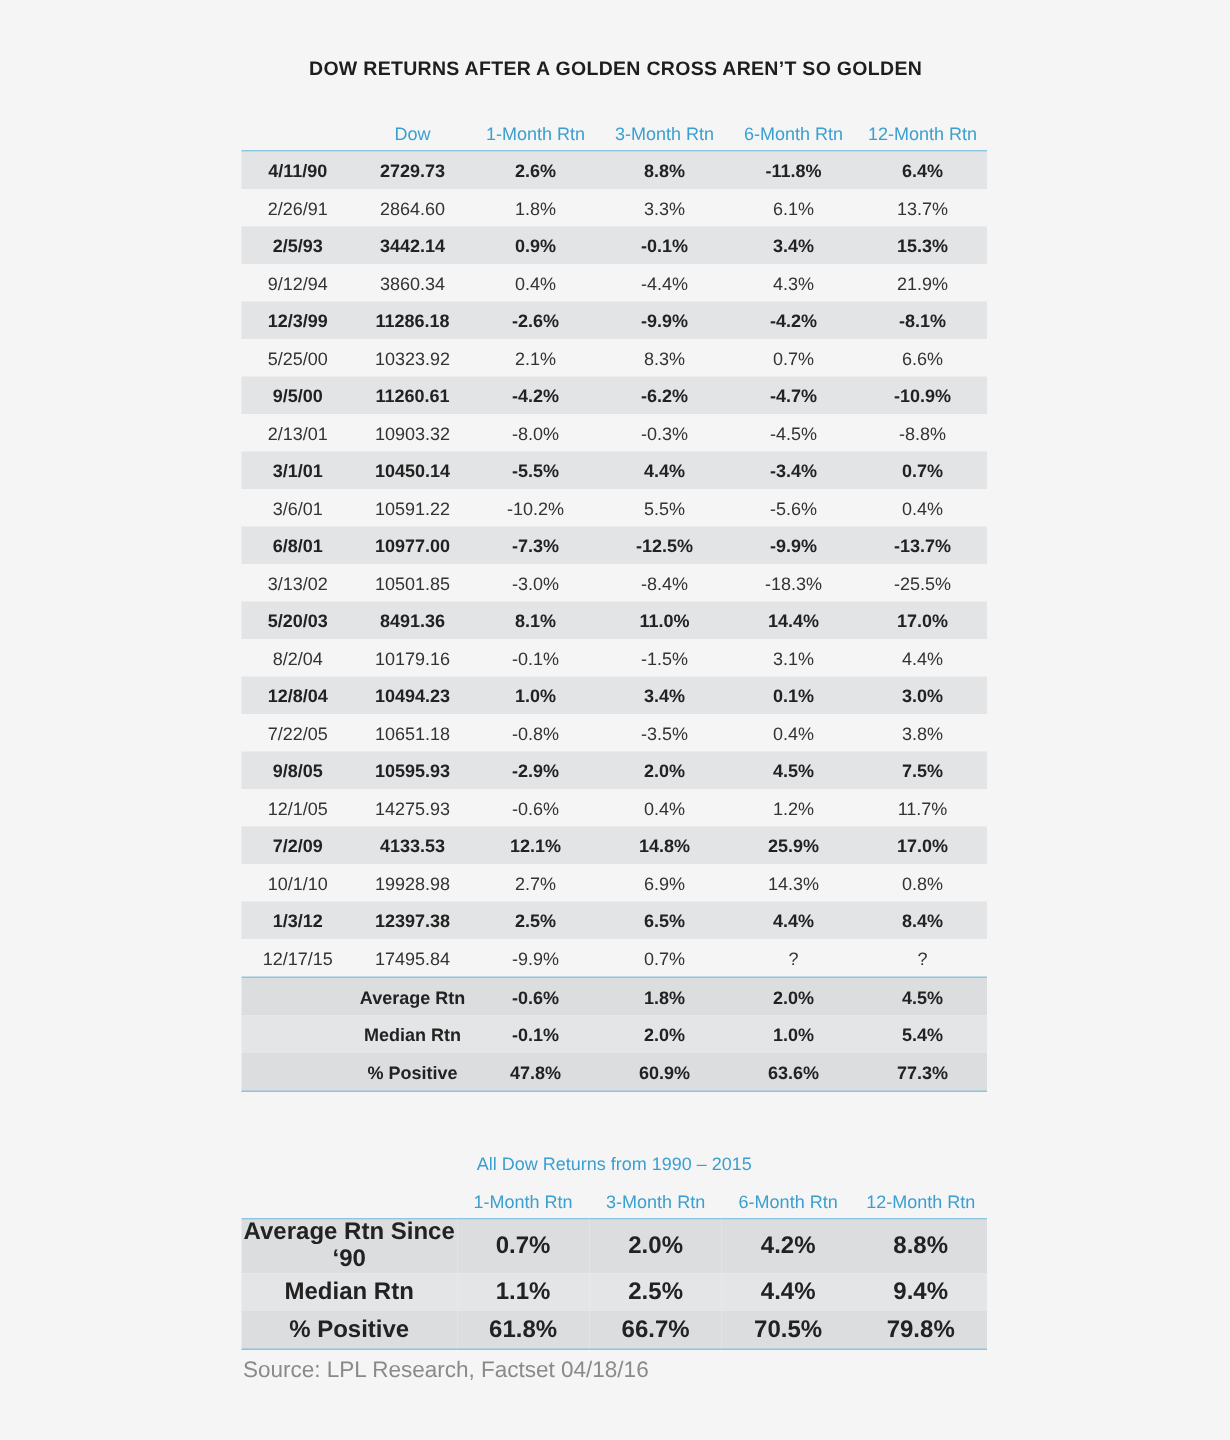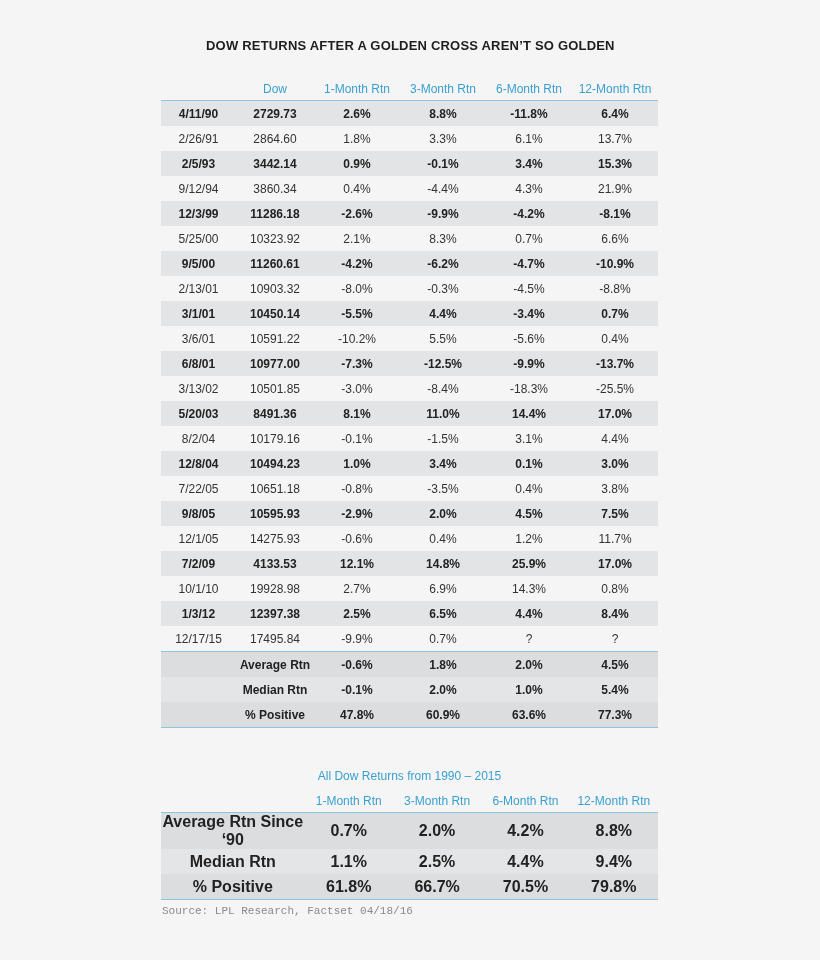--- a/index.html
+++ b/index.html
@@ -51,21 +51,21 @@
   #all-table thead tr { border-bottom: 1.5px solid #8cc5e0; }
   #all-table tbody tr:last-child { border-bottom: 1.5px solid #8cc5e0; }
   #all-table td { height: 25px; padding: 0; font-size: 16px; text-align: center; font-weight: bold; color: #222; }
   #all-table tbody tr:nth-child(odd) td { background: #dcdddf; }
   #all-table tbody tr:nth-child(even) td { background: #e4e5e6; }
   .col-label2 { width: 143px; }
   .col-m2 { width: 88px; }
 
   .source {
     position: absolute; left: 162px; top: 905px;
-    font-size: 11px; color: #8a8a8a; font-family: Liberation Mono, monospace;
+    font-size: 15px; color: #8a8a8a;
   }
 </style>
 </head>
 <body>
 
 <div class="title">DOW RETURNS AFTER A GOLDEN CROSS AREN’T SO GOLDEN</div>
 
 <table id="main-table">
   <colgroup>
     <col class="col-date">

